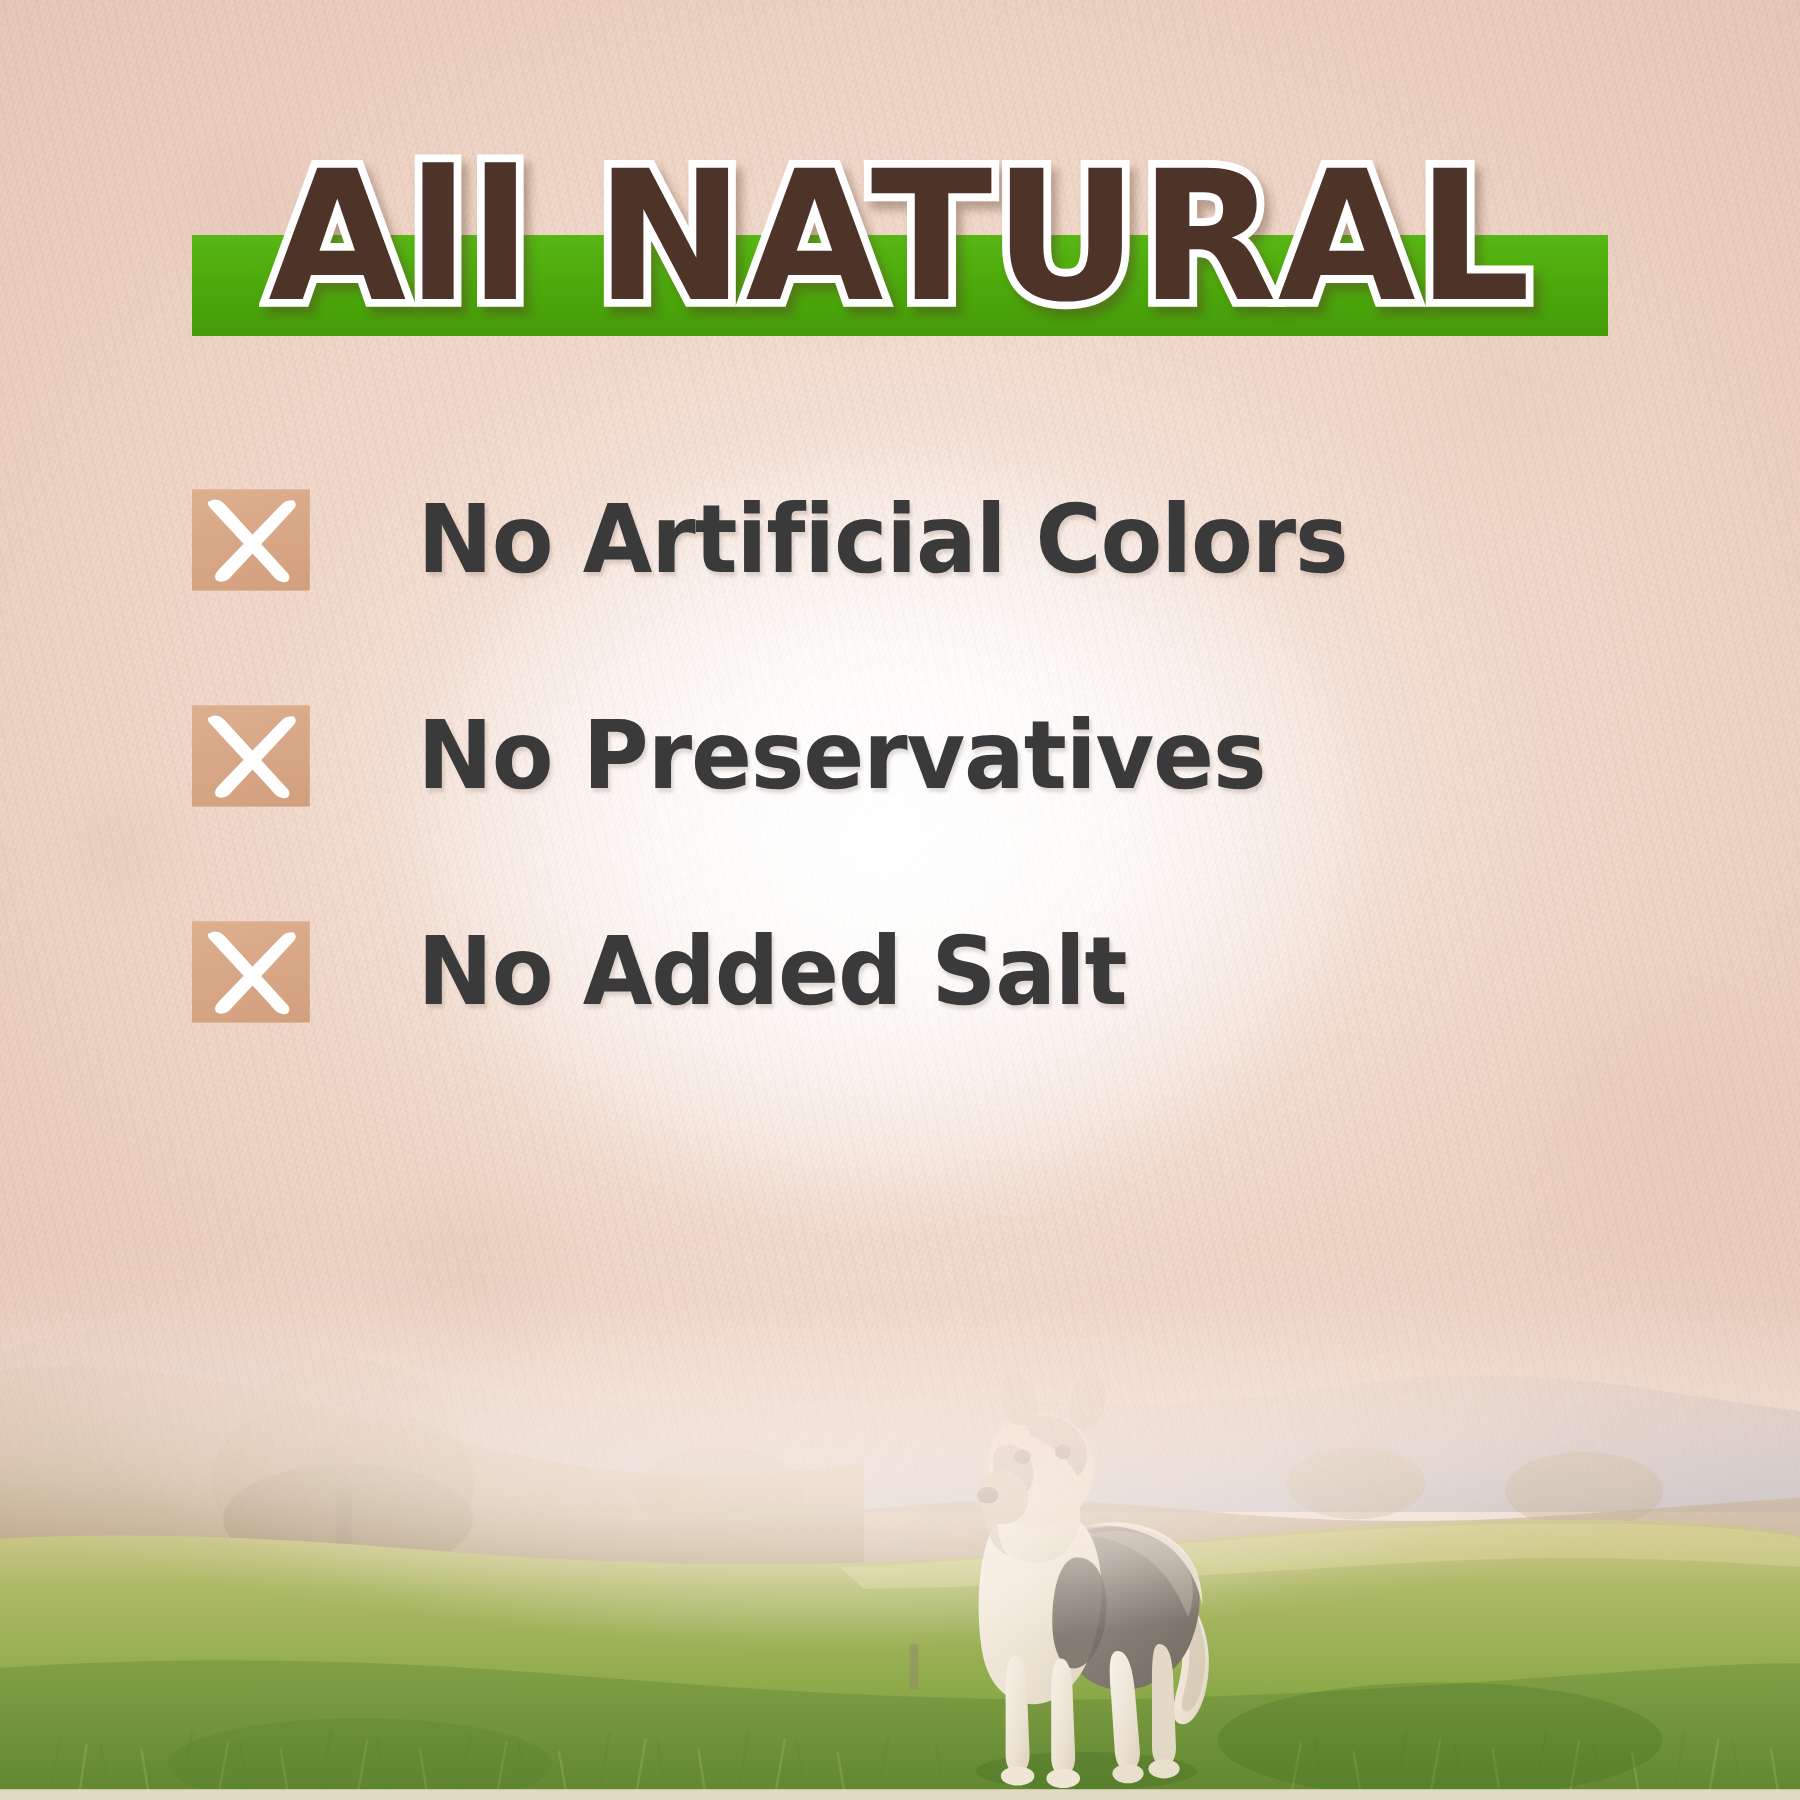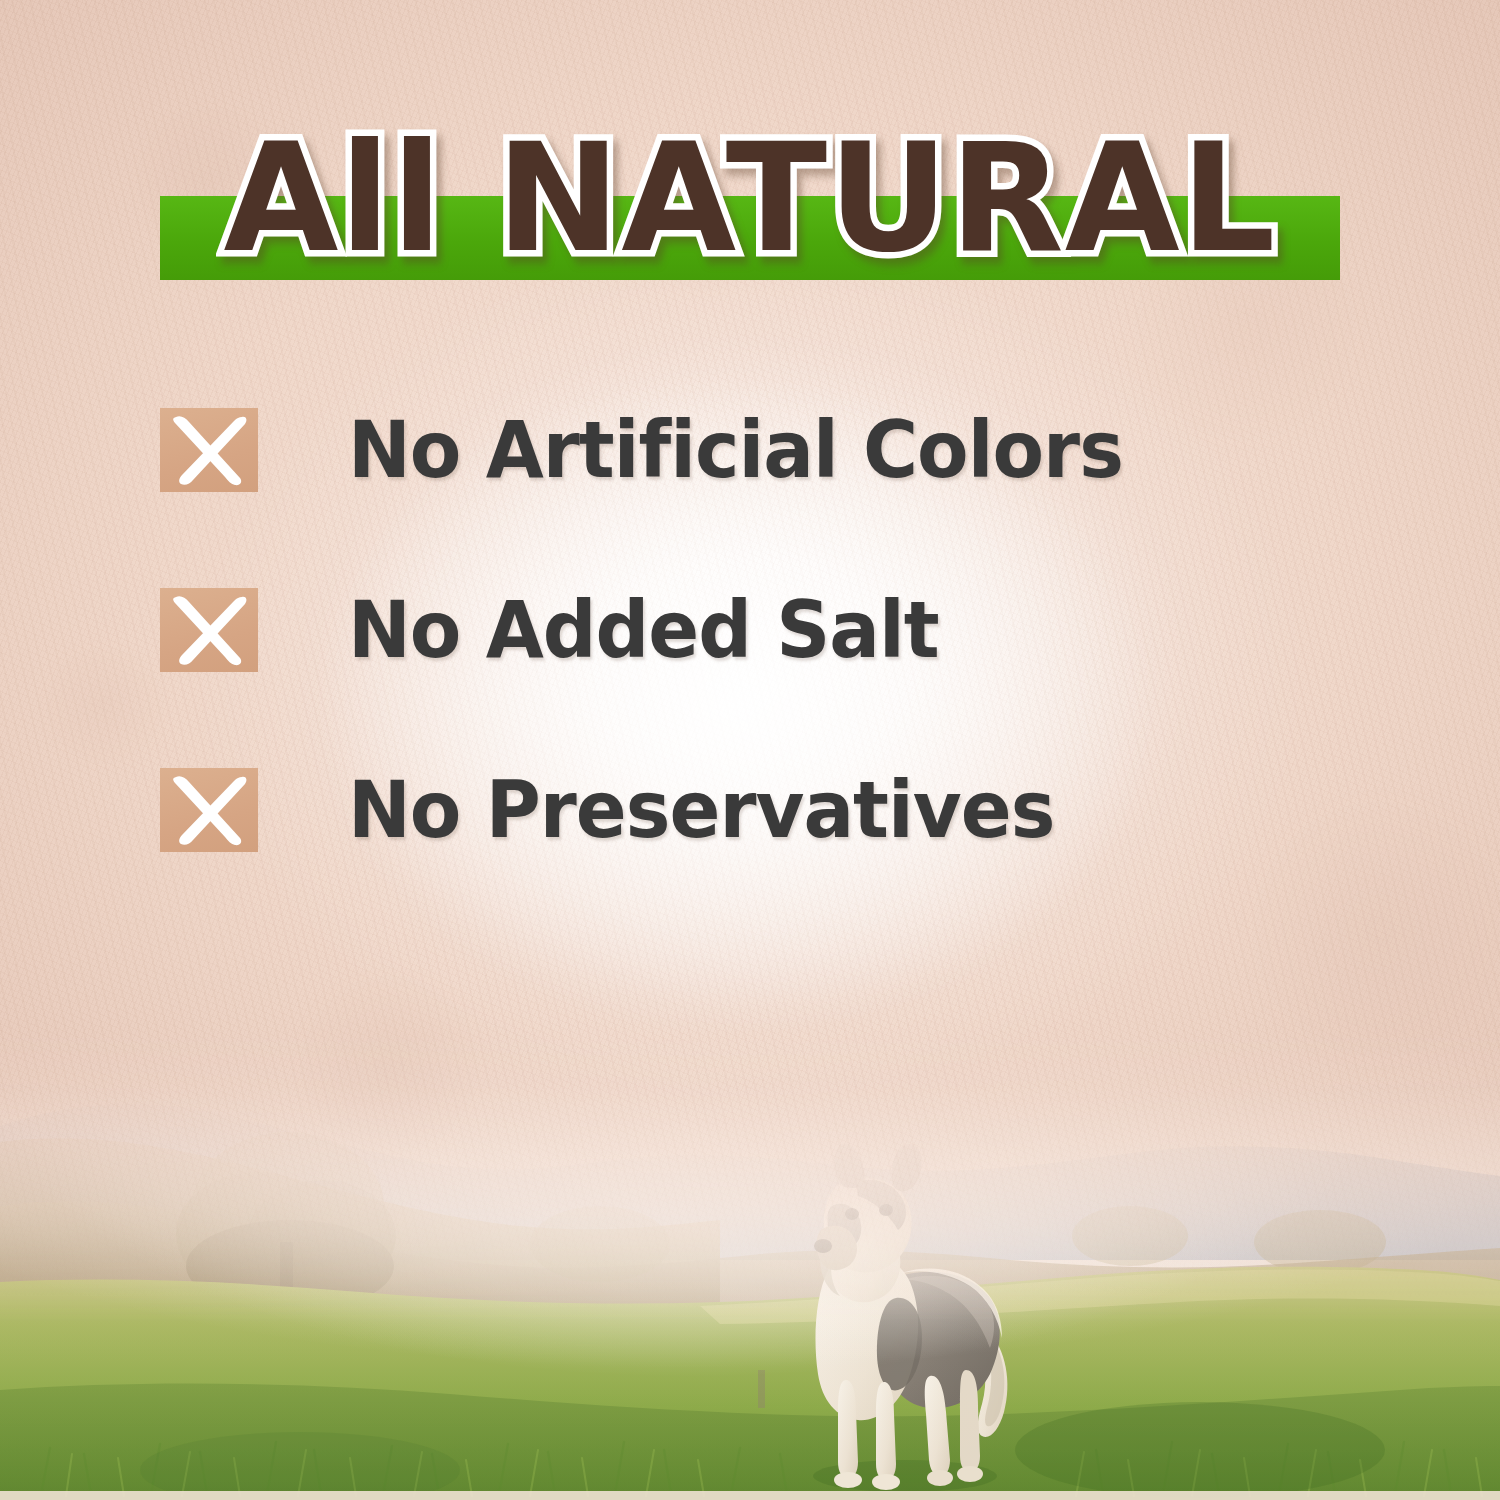--- a/index.html
+++ b/index.html
@@ -232,33 +232,33 @@
 
     <div class="check-row">
       <div class="x-box">
         <div class="x-mark">
           <svg viewBox="0 0 98 84" xmlns="http://www.w3.org/2000/svg" aria-hidden="true">
             <path d="M16,9 C20,7 25,9 29,14 L80,70 C83,74 80,78 75,77 C71,76 68,73 65,69 L15,15 C12,11 13,10 16,9 Z" fill="#ffffff"></path>
             <path d="M82,9 C86,8 88,12 85,16 L33,72 C30,76 25,78 21,76 C18,74 19,70 22,67 L74,13 C77,10 79,9 82,9 Z" fill="#ffffff"></path>
           </svg>
         </div>
       </div>
-      <div class="check-label">No Added Salt</div>
+      <div class="check-label">No Preservatives</div>
     </div>
 
     <div class="check-row">
       <div class="x-box">
         <div class="x-mark">
           <svg viewBox="0 0 98 84" xmlns="http://www.w3.org/2000/svg" aria-hidden="true">
             <path d="M16,9 C20,7 25,9 29,14 L80,70 C83,74 80,78 75,77 C71,76 68,73 65,69 L15,15 C12,11 13,10 16,9 Z" fill="#ffffff"></path>
             <path d="M82,9 C86,8 88,12 85,16 L33,72 C30,76 25,78 21,76 C18,74 19,70 22,67 L74,13 C77,10 79,9 82,9 Z" fill="#ffffff"></path>
           </svg>
         </div>
       </div>
-      <div class="check-label">No Preservatives</div>
+      <div class="check-label">No Added Salt</div>
     </div>
 
   </div>
 
   <div class="photo">
     <svg viewBox="0 0 1500 470" xmlns="http://www.w3.org/2000/svg" aria-hidden="true">
       <defs>
         <linearGradient id="skyGrad" x1="0" y1="0" x2="0" y2="1">
           <stop offset="0%" stop-color="#f3e7de"></stop>
           <stop offset="60%" stop-color="#efe2da"></stop>

